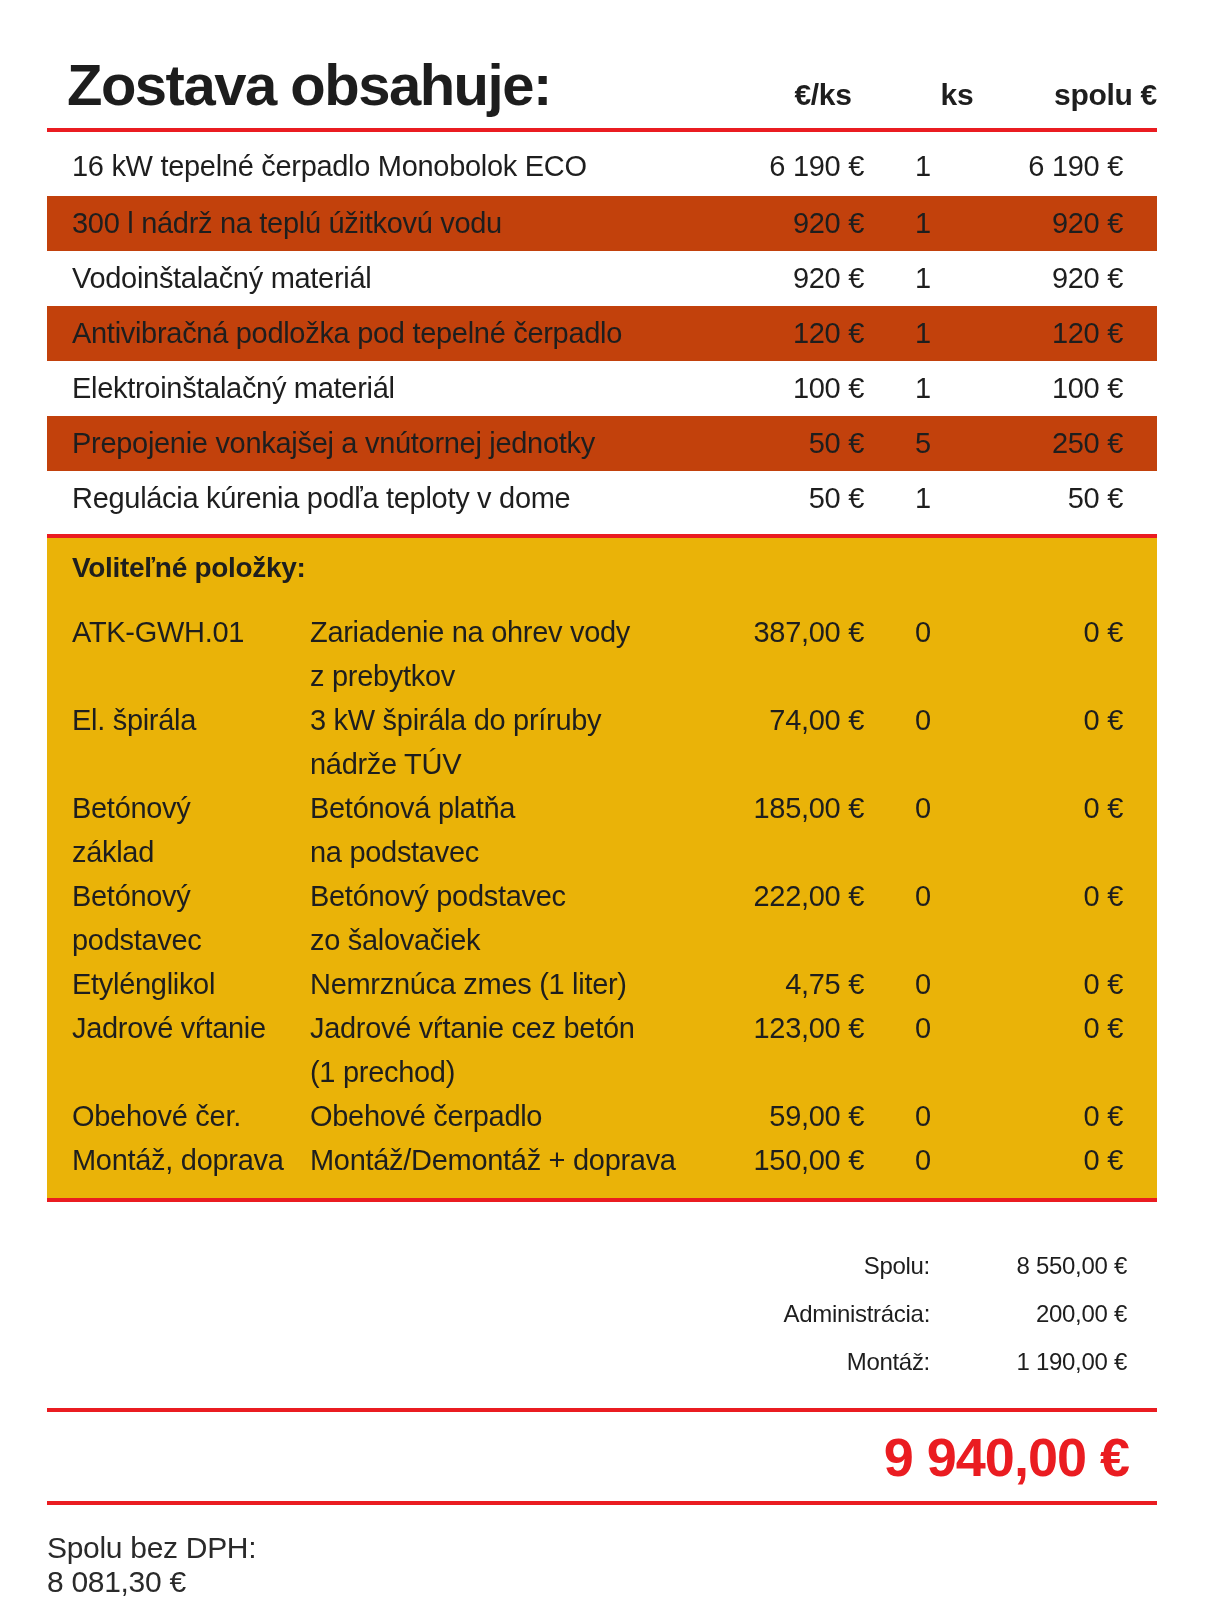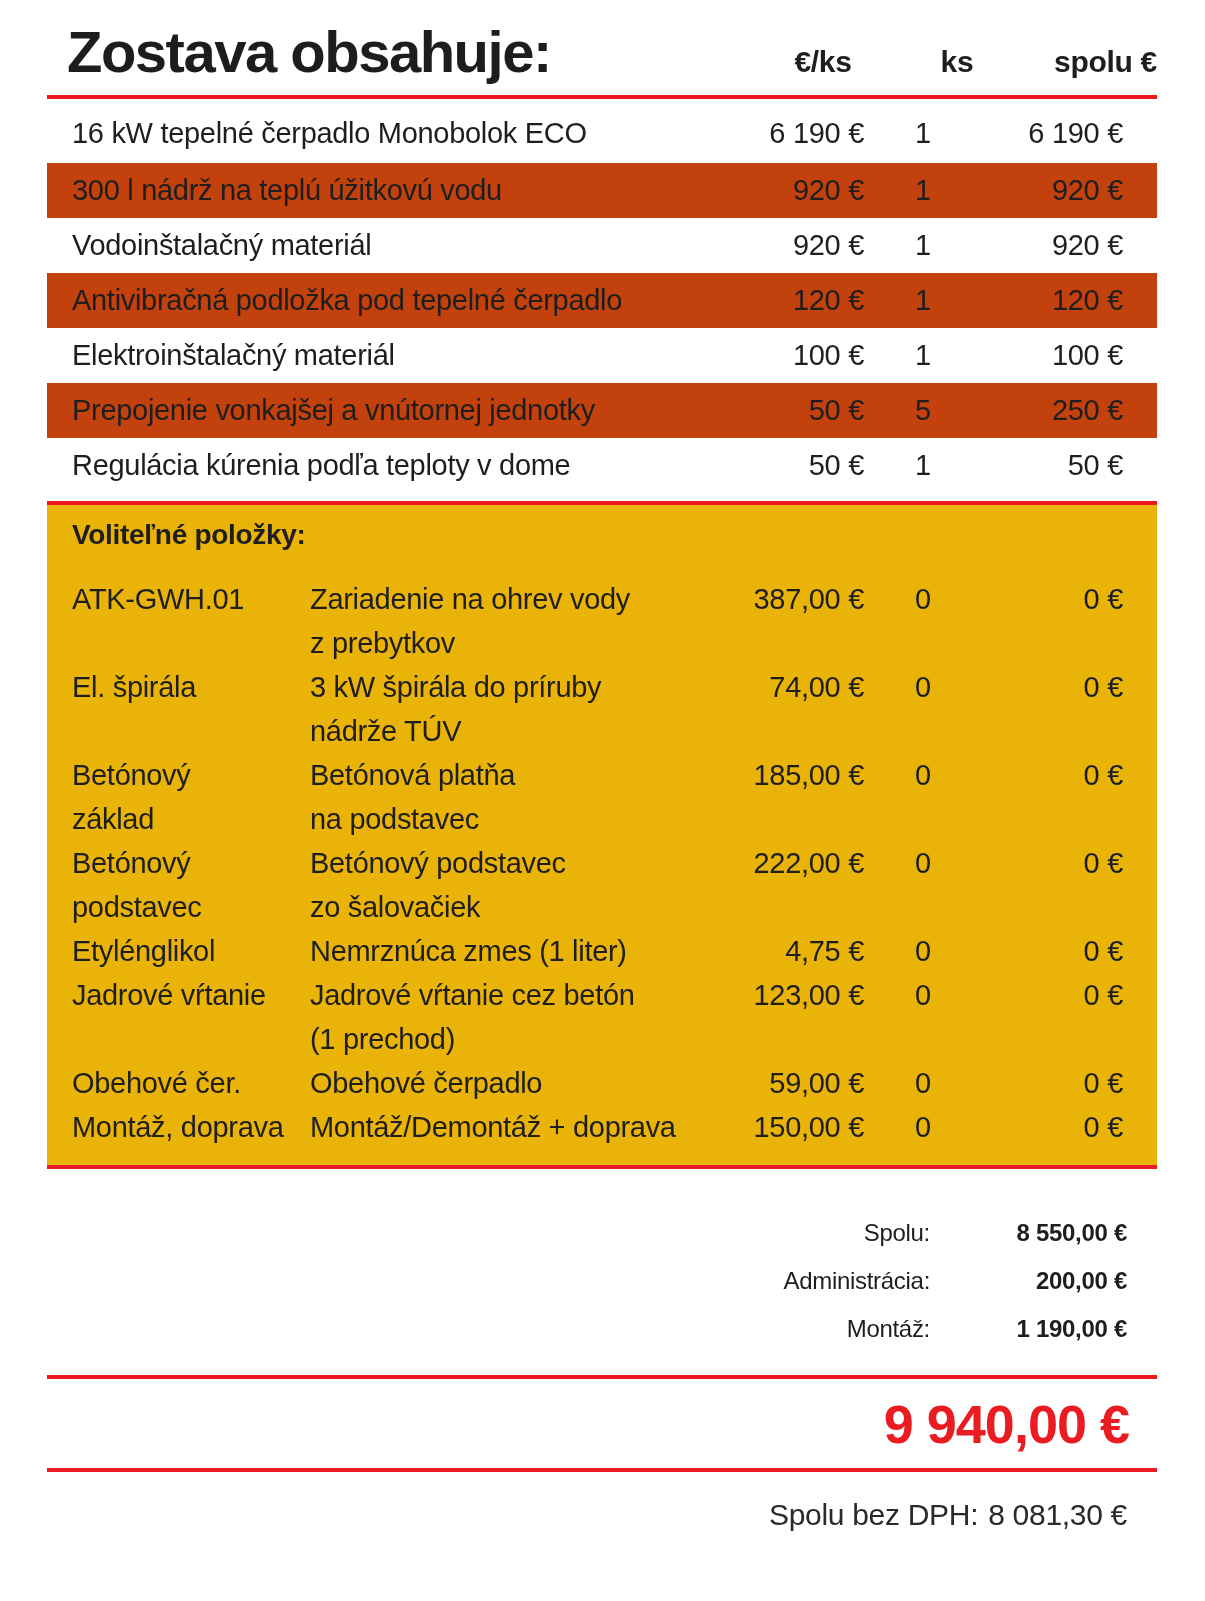--- a/index.html
+++ b/index.html
@@ -4,21 +4,21 @@
 <style>
   * { margin: 0; padding: 0; box-sizing: border-box; }
   html, body { background: #ffffff; }
   body {
     width: 1205px; height: 1601px;
     font-family: "Liberation Sans", "DejaVu Sans", sans-serif;
     color: #1e1e1e;
     letter-spacing: -0.3px;
     overflow: hidden;
   }
-  .container { margin: 0 48px 8px 47px; padding-top: 23px; }
+  .container { margin: 0 48px 8px 47px; padding-top: 56px; }
 
   
   .cols { display: flex; }
   .col-name  { flex: 1 1 auto; min-width: 0; }
   .col-price { flex: 0 0 150px; text-align: right; }
   .col-qty   { flex: 0 0 62px;  margin-left: 28px; text-align: center; }
   .col-total { flex: 0 0 137px; margin-left: 32px; text-align: right; }
 
   
   .header-row { align-items: flex-end; padding: 0 0 14px 0; }
@@ -55,40 +55,40 @@
     align-items: flex-start;
     font-size: 29px; line-height: 44px;
   }
   .opt-code { flex: 0 0 238px; white-space: pre-line; }
   .opt-desc { flex: 1 1 auto; min-width: 0; white-space: pre-line; }
 
   
   .summary { margin-top: 40px; font-size: 24px; line-height: 48px; }
   .summary-row { display: flex; padding-right: 30px; }
   .summary-label { flex: 1 1 auto; text-align: right; }
-  .summary-value { flex: 0 0 197px; text-align: right; font-weight: bold; }
+  .summary-value { flex: 0 0 197px; text-align: right; font-weight: normal; }
 
   .mt-22 { margin-top: 22px; }
 
   
   .grand-total {
     display: flex; justify-content: flex-end; align-items: baseline;
     padding: 16px 28px 14px 0;
   }
   .grand-total-label { font-size: 35px; font-weight: bold; letter-spacing: -0.5px; }
   .grand-total-value {
     font-size: 54px; font-weight: bold; color: #ea1c21;
     margin-left: 45px; letter-spacing: -1px; line-height: 1.1;
   }
 
   
   .no-vat {
     display: flex; justify-content: flex-end;
     margin-top: 26px; padding-right: 30px;
-    font-size: 30px; color: #2a2a2a;
+    font-size: 30px; color: #2a2a2a; flex-direction: column;
   }
   .no-vat-label { margin-right: 10px; }
 </style>
 </head>
 <body>
 
 <div class="container">
 
   <div class="cols header-row">
     <div class="col-name page-title">Zostava obsahuje:</div>

